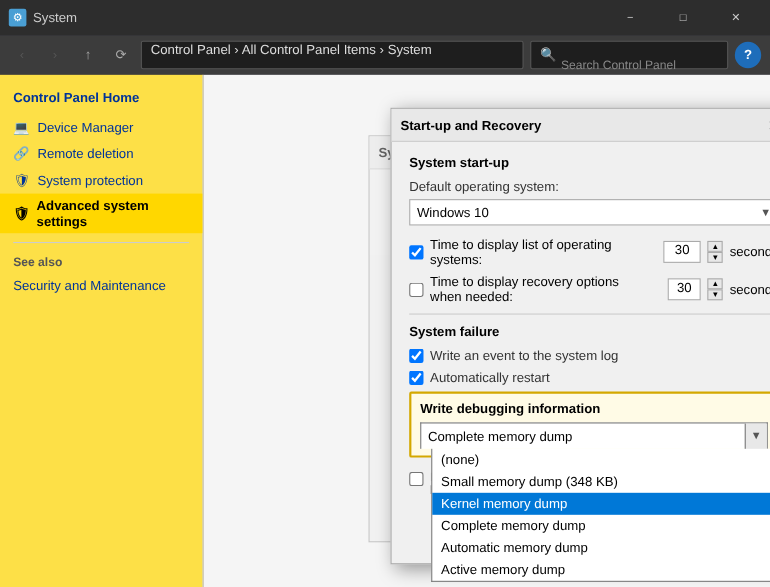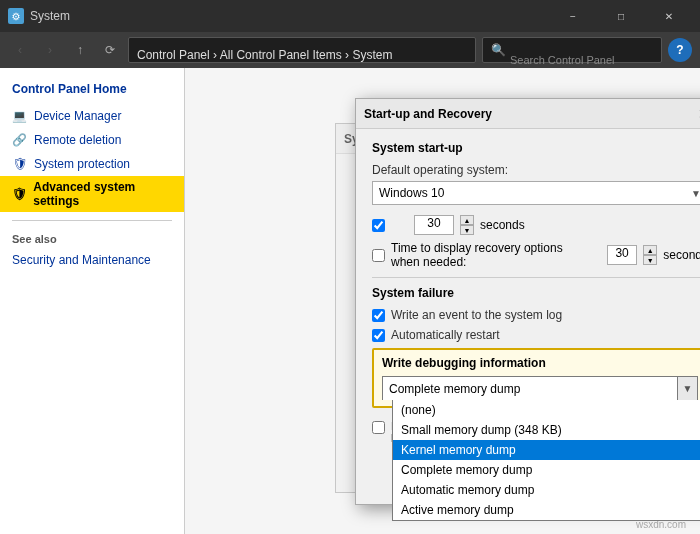--- a/index.html
+++ b/index.html
@@ -71,21 +71,21 @@
       border-radius: 3px;
       font-size: 12px;
     }
     .nav-btn.disabled { color: #555; cursor: default; }
     .address-path {
       flex: 1;
       background: #1e1e1e;
       height: 26px;
       border: 1px solid #555;
       display: flex;
-      align-items: flex-end;
+      align-items: flex-start;
       padding: 0 8px;
       color: #ddd;
       font-size: 12px;
       border-radius: 2px;
     }
     .search-box {
       width: 180px;
       height: 26px;
       background: #1e1e1e;
       border: 1px solid #555;
@@ -113,21 +113,21 @@
 
     
     .main-layout {
       display: flex;
       height: calc(534px - 68px);
     }
 
     
     .sidebar {
       width: 185px;
-      background: #ffffff;
+      background: #fde047;
       padding: 10px 0;
       border-right: 1px solid #ccc;
     }
     .sidebar-title {
       color: #003399;
       font-size: 12px;
       font-weight: bold;
       padding: 4px 12px 8px;
       text-decoration: none;
     }
@@ -585,20 +585,21 @@
         <div class="form-group">
           <label>Default operating system:</label>
           <div class="dropdown">
             <span>Windows 10</span>
             <span class="dropdown-arrow">▼</span>
           </div>
         </div>
 
         <div class="spinner-row">
           <input type="checkbox" checked="" style="">
+          <span>Time to display list of operating systems:</span>
           <div class="spinner-input">30</div>
           <div class="spinner-arrows">
             <div class="spinner-btn">▲</div>
             <div class="spinner-btn">▼</div>
           </div>
           <span>seconds</span>
         </div>
 
         <div class="spinner-row">
           <input type="checkbox" style="">

